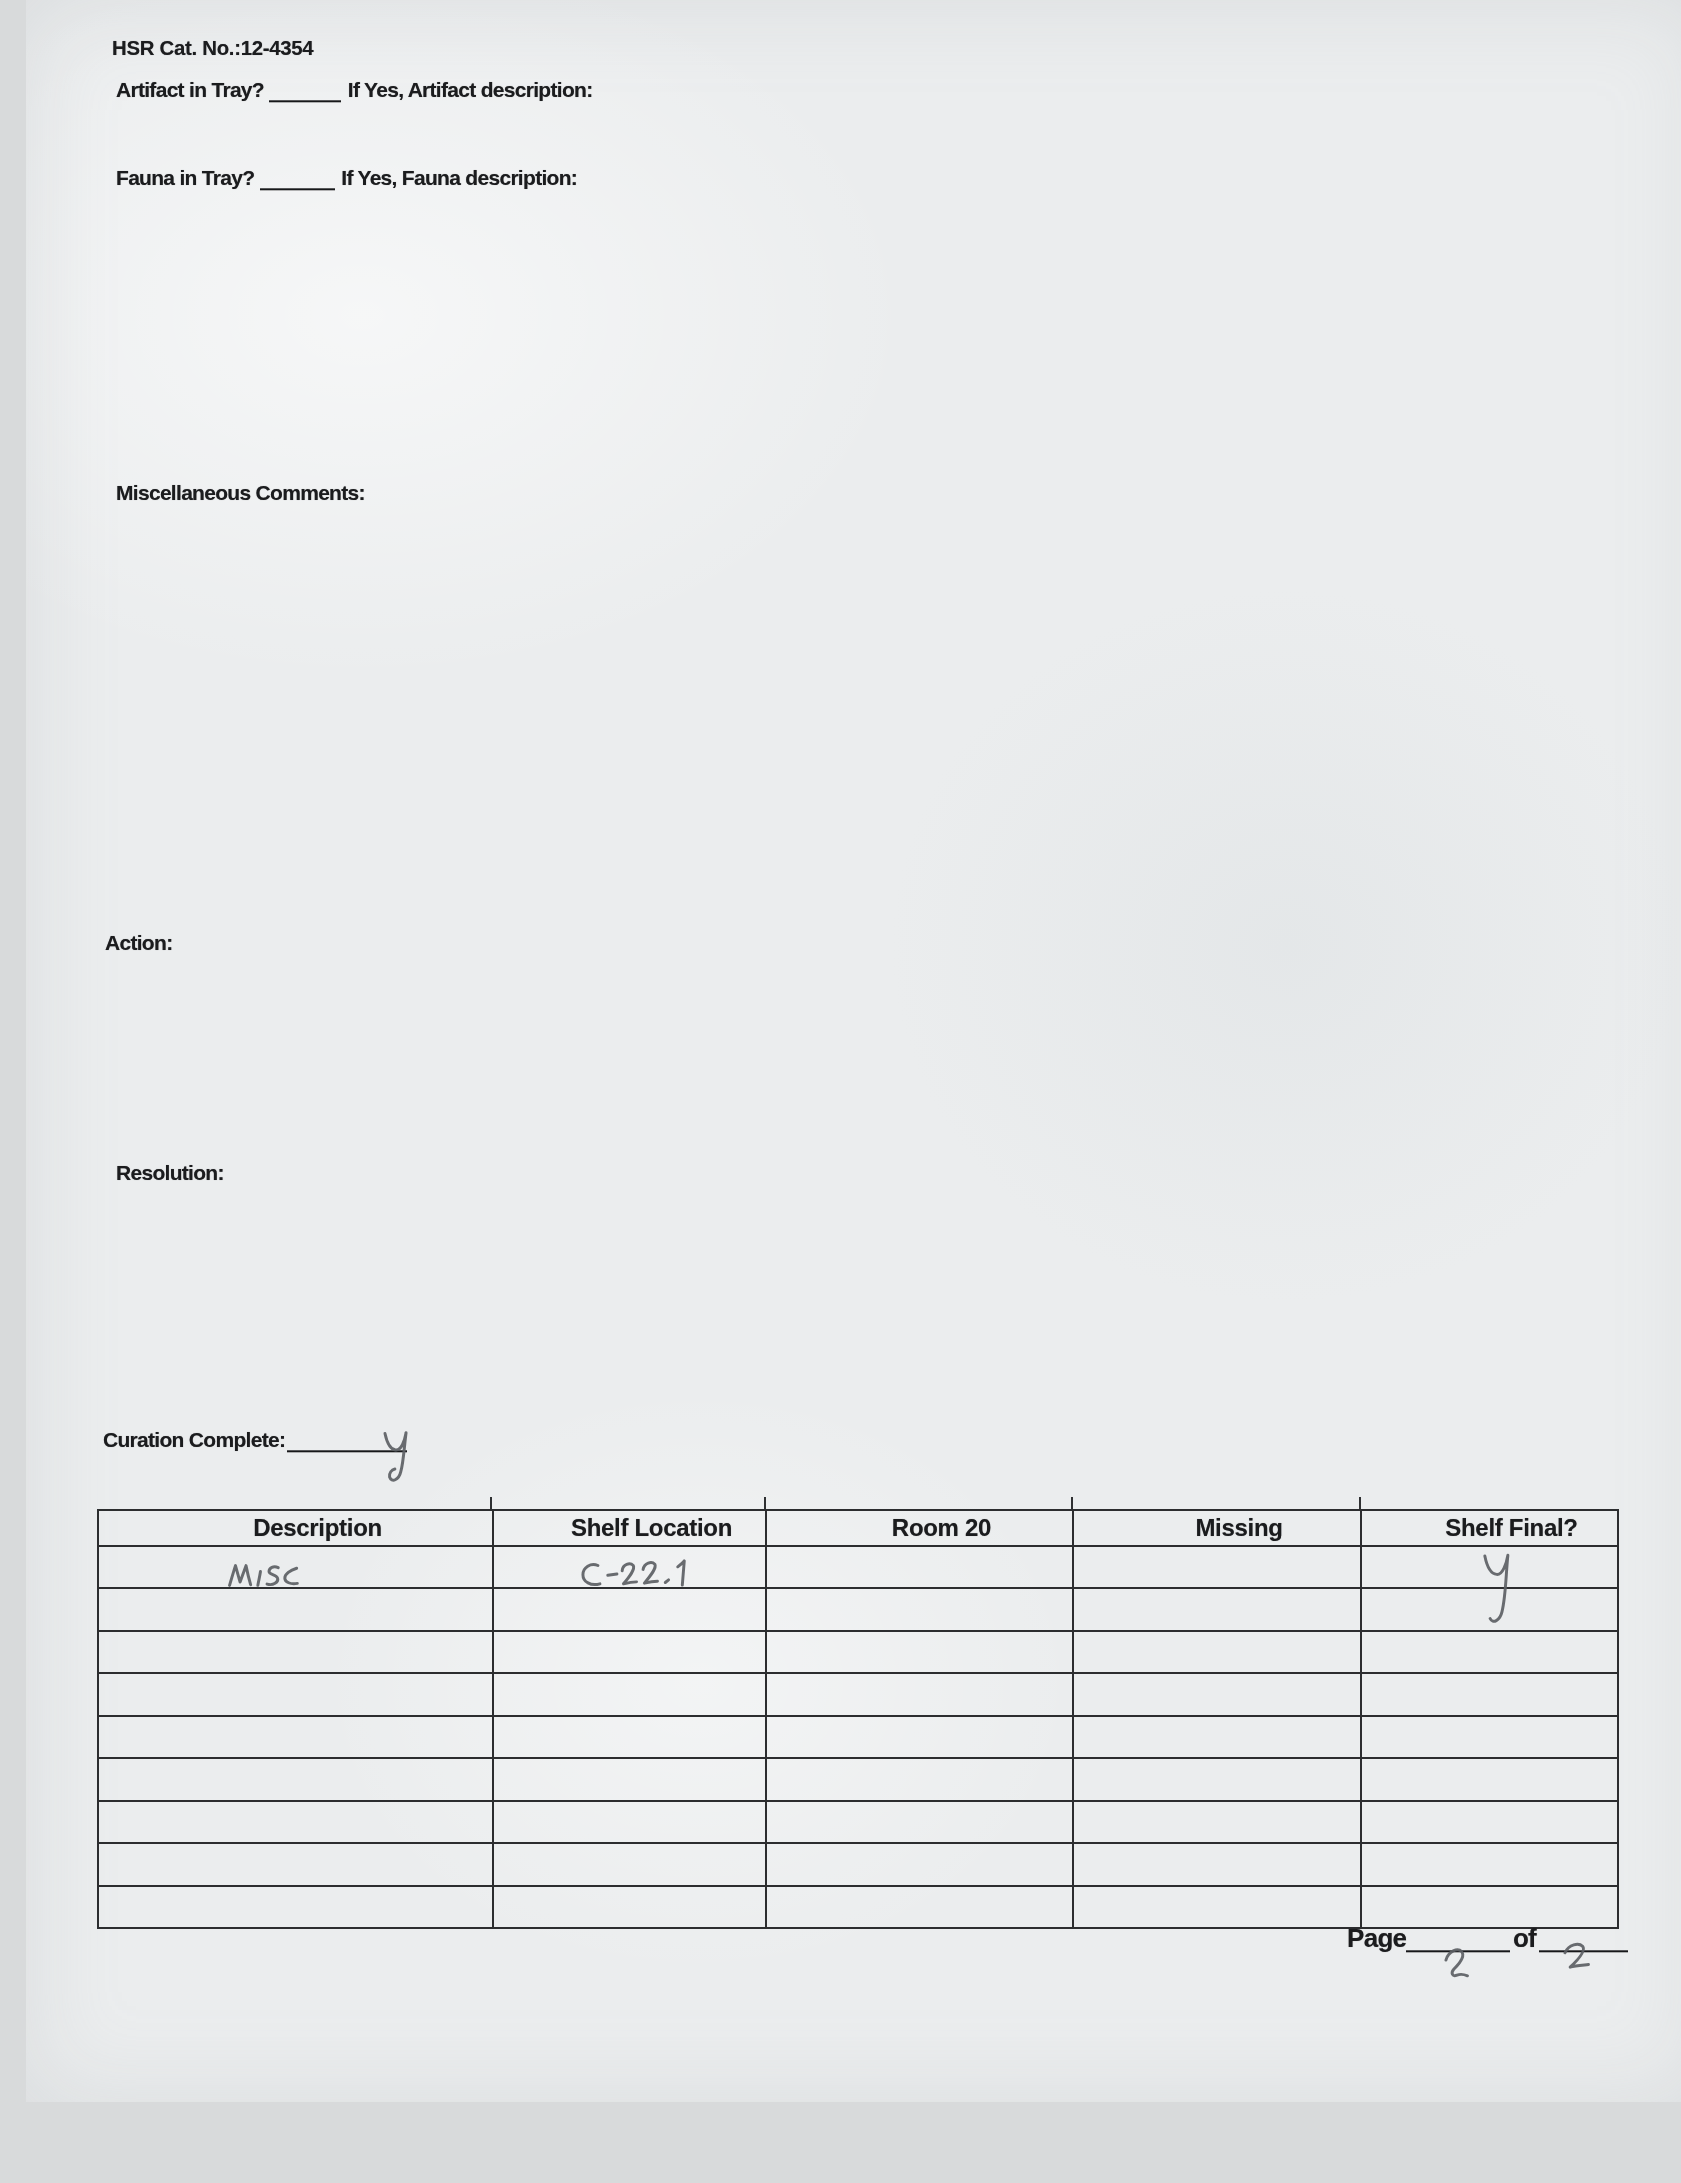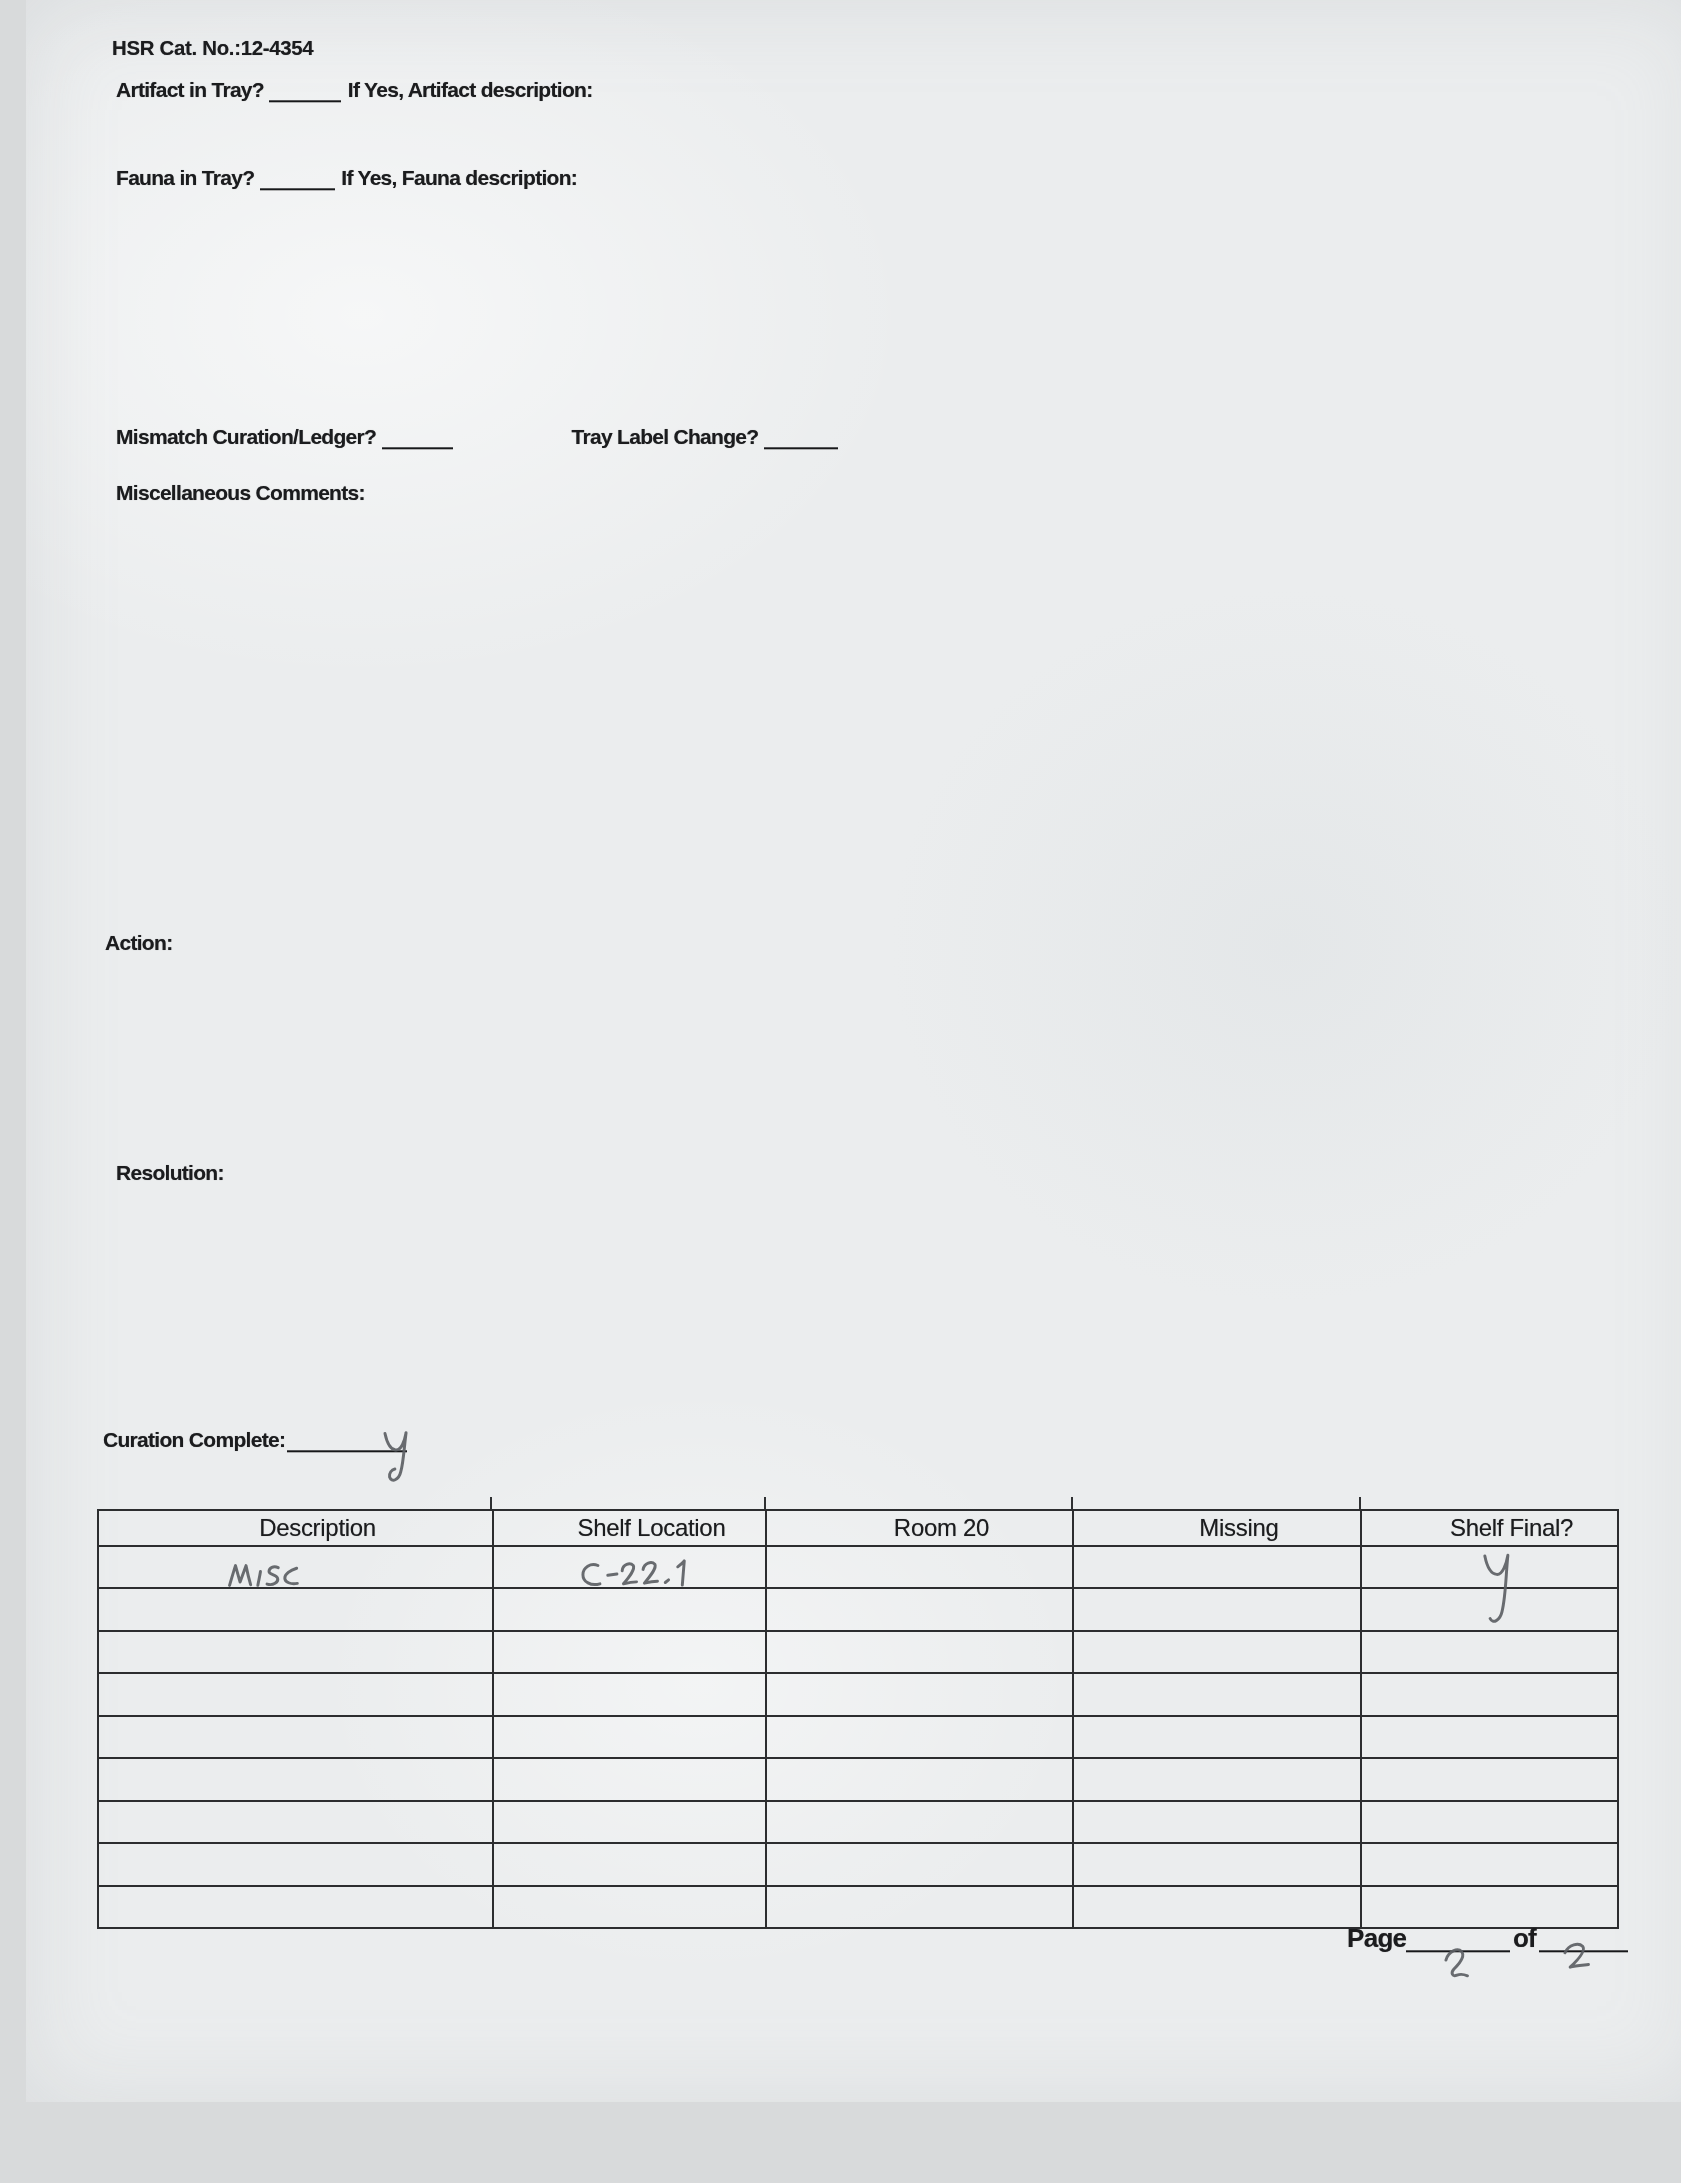--- a/index.html
+++ b/index.html
@@ -43,21 +43,21 @@
   }
   .trayTable th,.trayTable td{
     border:2px solid #2c2d2f;
     padding:0;
   }
   .trayTable th{
     height:34px;
     border-bottom-width:2.6px;
     font-size:24px;
     letter-spacing:-0.3px;
-    font-weight:normal;
+    font-weight:bold;
     text-align:center;
     vertical-align:middle;
     text-shadow:0 0 0.7px rgba(25,25,28,.5);
     padding-left:44px;
   }
   .trayTable td{height:40px;}
   .tick{
     position:absolute;
     width:2px;height:12px;
     background:#2f3032;
@@ -84,23 +84,20 @@
 
   <div class="line" style="left:90px;top:79px;">
     <span>Artifact in Tray?</span><span class="blank" style="width:72px;margin-left:5.3px;"></span><span class="gap8"></span><span>If Yes, Artifact description:</span>
   </div>
 
   <div class="line" style="left:90px;top:167px;">
     <span>Fauna in Tray?</span><span class="blank" style="width:75px;margin-left:5.3px;"></span><span class="gap8"></span><span>If Yes, Fauna description:</span>
   </div>
 
 
-  <div class="line" style="left:90px;top:426px;">
-    <span>Mismatch Curation/Ledger?</span><span class="blank" style="width:71px;margin-left:5.3px;"></span><span class="spacer-mismatch"></span><span>Tray Label Change?</span><span class="blank" style="width:74px;margin-left:5.3px;"></span>
-  </div>
 
   <div class="line" style="left:90px;top:482px;text-align:center;">Miscellaneous Comments:</div>
 
   <div class="line" style="left:79px;top:932px;">Action:</div>
 
   <div class="line" style="left:90px;top:1162px;">Resolution:</div>
 
   <div class="line" style="left:77px;top:1429px;">
     <span>Curation Complete:</span><span class="blank" style="width:120px;margin-left:1.3px;"></span>
   </div>

